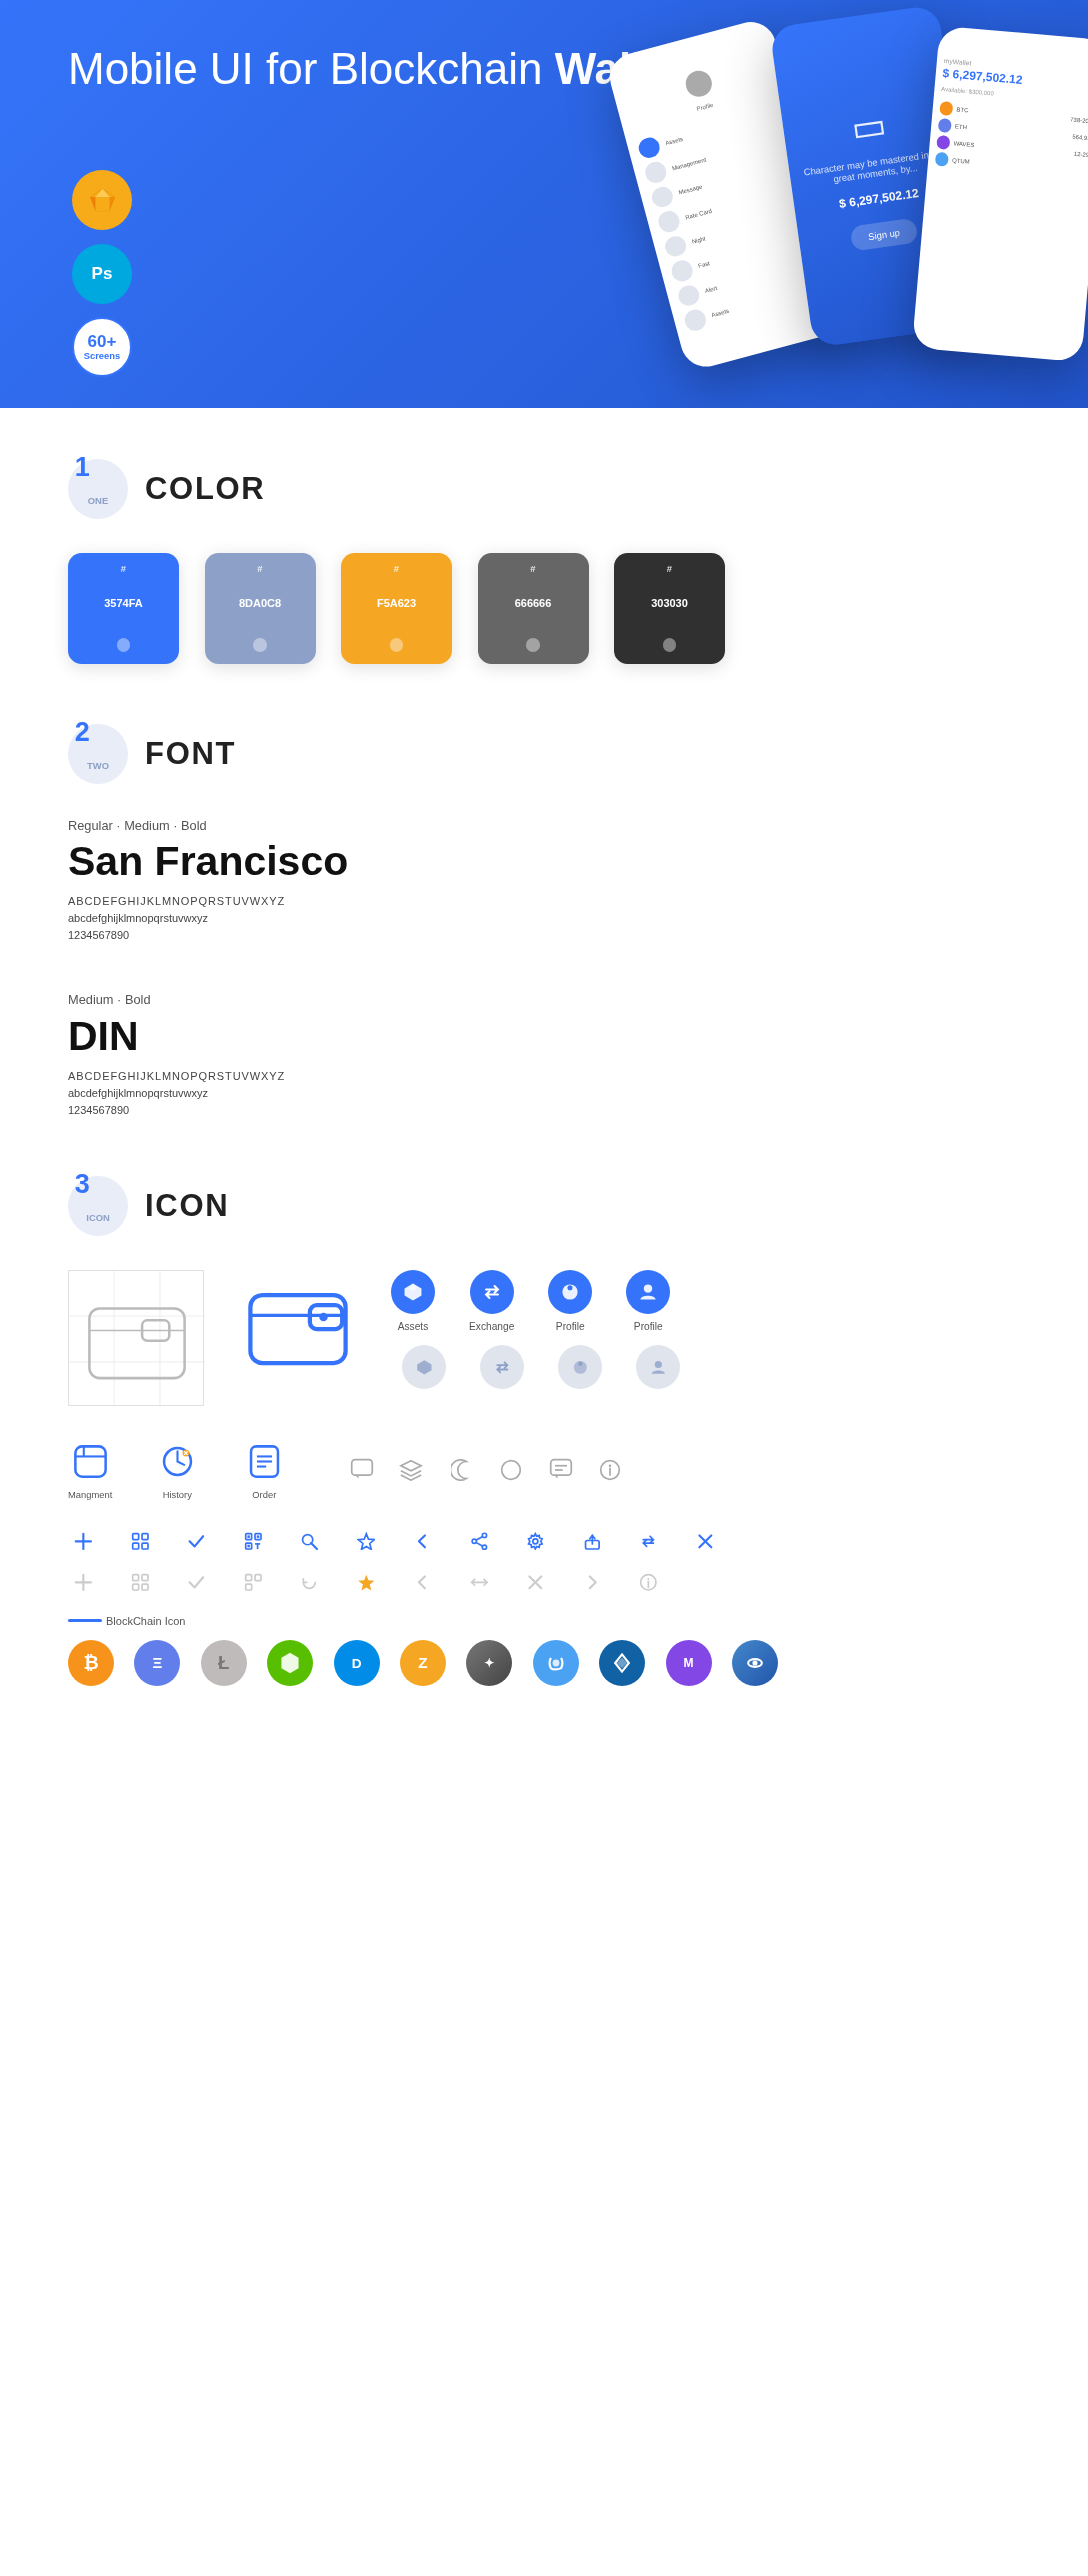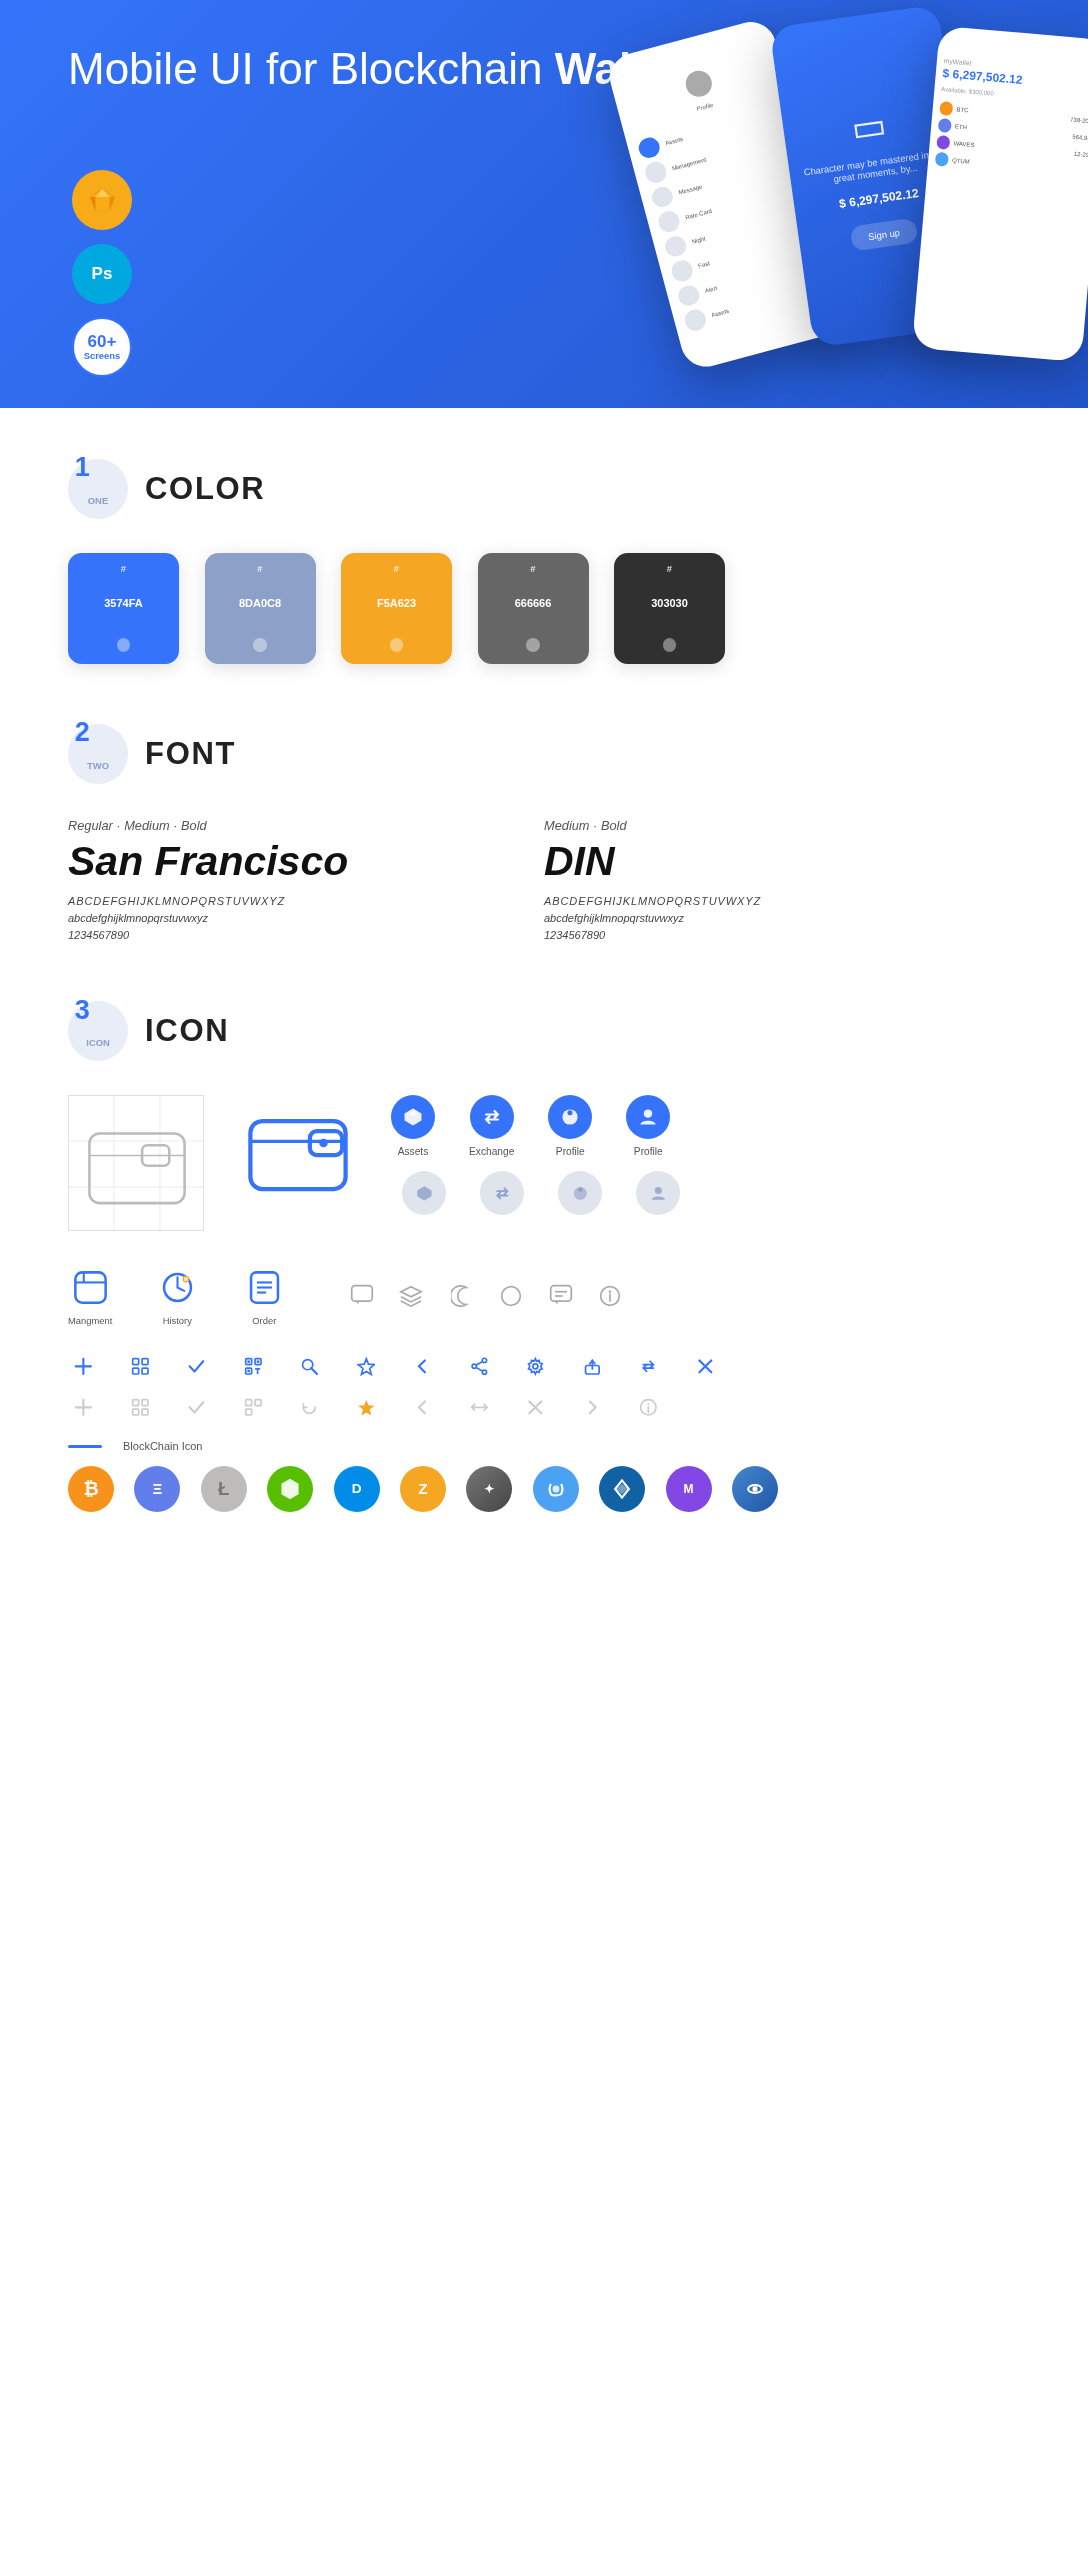--- a/index.html
+++ b/index.html
@@ -159,22 +159,22 @@
       bottom: 12px;
       width: 13.6px;
       height: 13.6px;
       border-radius: 50%;
       background: rgba(255,255,255,0.4);
     }
 
     
     .font-grid {
       display: grid;
-      grid-template-columns: 1fr 1fr;
-      font-style: italic;
+      grid-template-columns: 1fr;
+      gap: 51px;
     }
     .font-block .font-style { font-size: 12.8px; color: #555; margin-bottom: 5.1px; }
     .font-block .font-name { font-size: 41px; font-weight: 800; color: #111; margin-bottom: 10.2px; }
     .font-block .font-upper { font-size: 11px; color: #444; letter-spacing: 0.9px; margin-bottom: 5.1px; }
     .font-block .font-lower { font-size: 11px; color: #444; margin-bottom: 5.1px; }
     .font-block .font-nums { font-size: 11px; color: #444; }
     .din-name { font-family: 'Arial Black', sans-serif; }
 
     
     .icon-grid-main {
@@ -236,21 +236,21 @@
       align-items: center;
       justify-content: center;
       font-size: 22px;
       color: #3574FA;
     }
     .icon-item-labeled .icon-label { font-size: 9.4px; color: #555; }
 
     .blockchain-label-row {
       display: flex;
       align-items: center;
-      gap: 21px;
+      gap: 4px;
       margin: 17px 0 13.6px;
     }
     .blockchain-line { width: 34px; height: 2.6px; background: #3574FA; border-radius: 1.7px; }
     .blockchain-text { font-size: 11px; color: #555; }
 
     .crypto-icons-row {
       display: flex;
       gap: 20.4px;
       flex-wrap: wrap;
       align-items: center;

